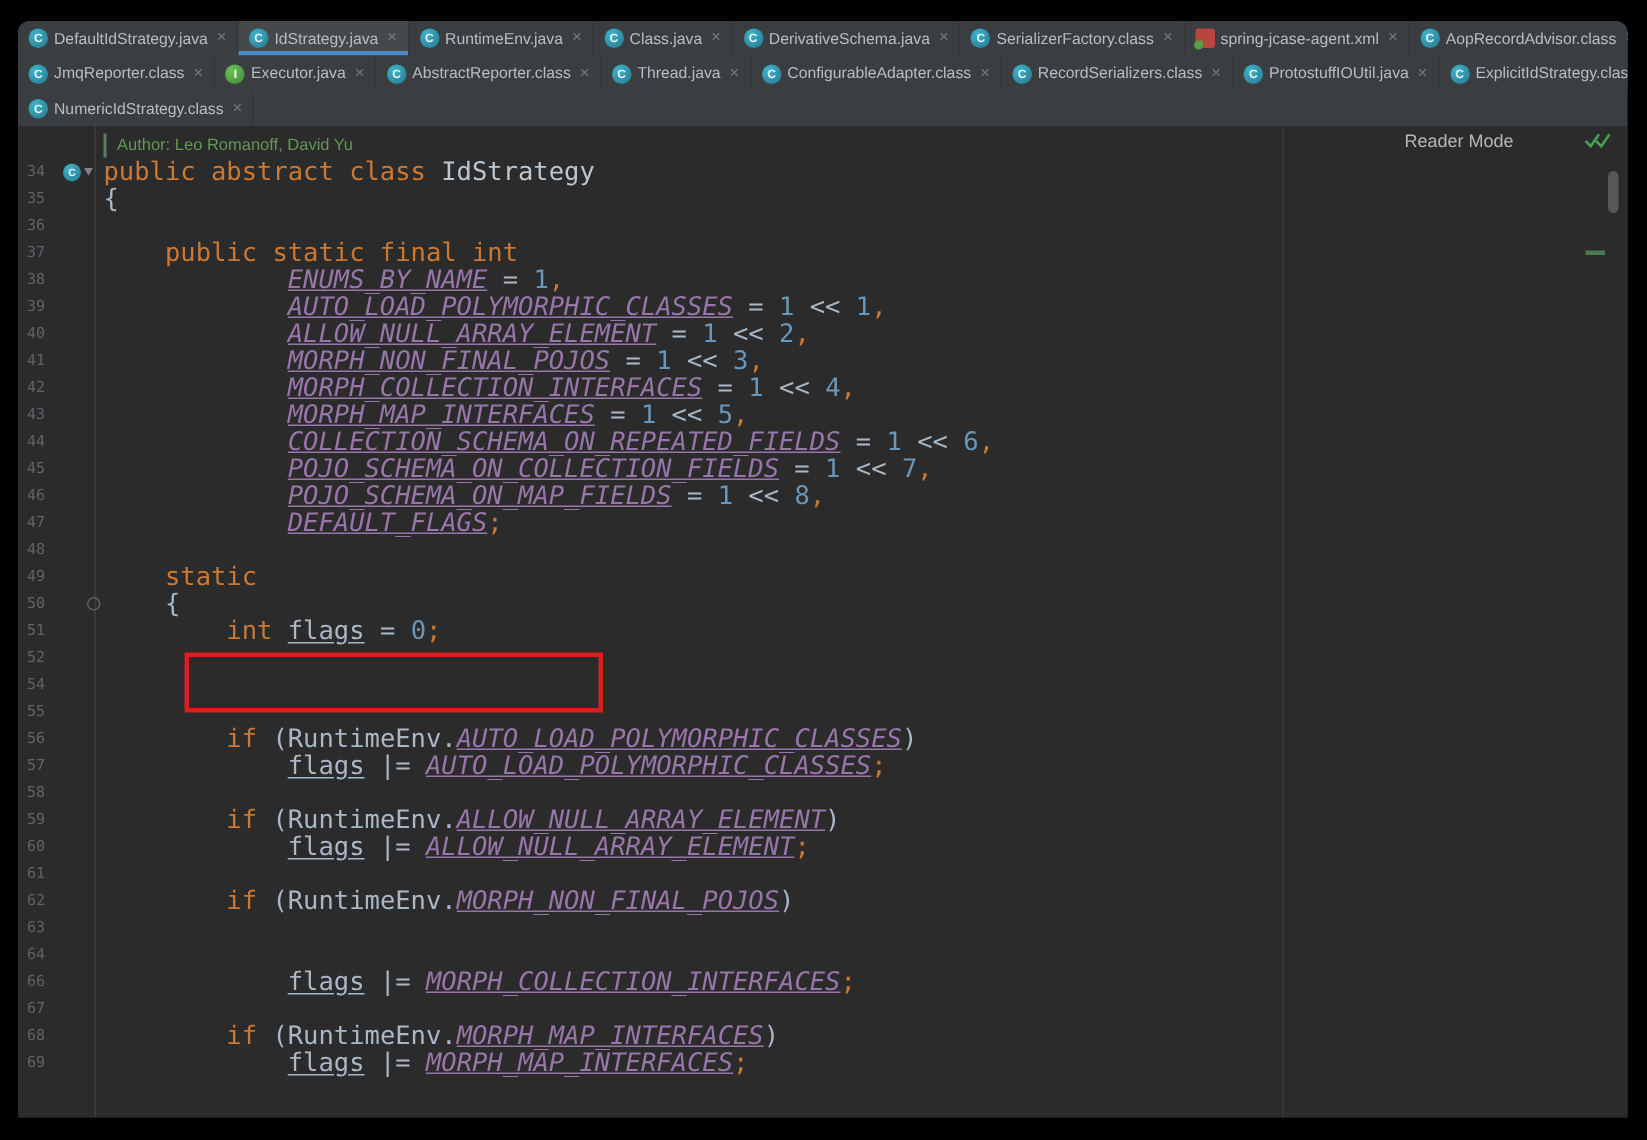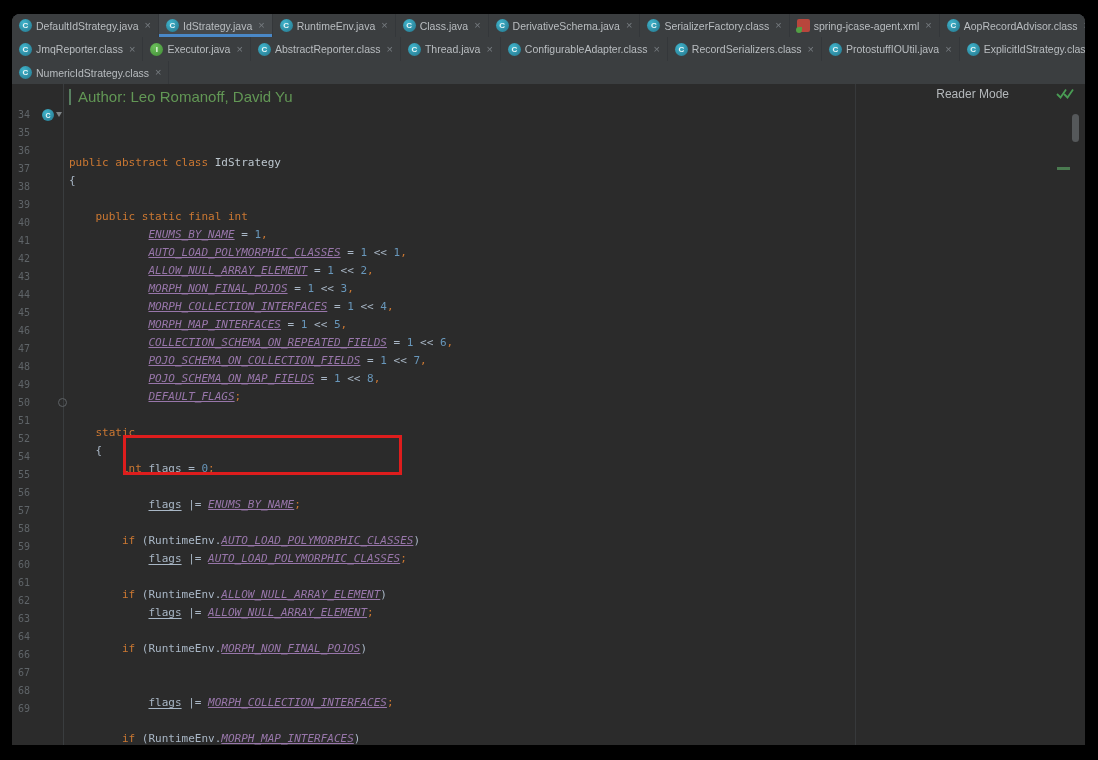--- a/index.html
+++ b/index.html
@@ -34,33 +34,33 @@
   
   .editor { position:absolute; left:0; top:70px; right:0; bottom:0; background:#2b2b2b;
             overflow:hidden; font-family:"DejaVu Sans Mono", monospace; }
   .guide-line { position:absolute; left:843px; top:0; bottom:0; width:1px; background:#37393b; }
   .gutter-sep { position:absolute; left:51px; top:0; bottom:0; width:1px; background:#3a3d3f; }
 
   .lines { position:absolute; left:0; top:4px; right:0; }
   .line { position:relative; height:18px; }
   .ln { position:absolute; left:0; top:0; width:24px; text-align:center; color:#5f6468;
         font-size:10px; line-height:18px; }
-  .code { position:absolute; left:57px; top:0; white-space:pre; font-size:11px;
-          line-height:18px; color:#a9b7c6;margin-top:48px; }
+  .code { position:absolute; left:57px; top:0; white-space:pre; font-size:17px;
+          line-height:18px; color:#a9b7c6; }
 
   .tk-k  { color:#cc7832; }
   .tk-c  { color:#9876aa; font-style:italic;text-decoration:underline; }
   .tk-n  { color:#6897bb; }
   .tk-p  { color:#a9b7c6; }
   .tk-u  { color:#a9b7c6; text-decoration:underline; text-underline-offset:2px; }
   .tk-cls{ color:#bcc6ce; }
 
   .doc-bar { position:absolute; left:57px; top:1px; width:2px; height:16px; background:#587f60; }
   .doc-text { position:absolute; left:66px; top:0; font-family:"Liberation Sans",sans-serif;
-              font-size:15px; line-height:18px; color:#629755;text-align:right; }
+              font-size:11px; line-height:18px; color:#629755;text-align:right; }
 
   .gutter-class { position:absolute; left:30px; top:3px; width:12px; height:12px;
                   border-radius:50%; background:radial-gradient(circle at 35% 30%, #3fb3cb, #25768c);
                   color:#eaf6f8; font-size:7px; font-weight:bold; display:flex;
                   align-items:center; justify-content:center;
                   font-family:"Liberation Sans",sans-serif; }
   .impl-arrow { position:absolute; left:44px; top:6px; width:0; height:0;
                 border-left:3.5px solid transparent; border-right:3.5px solid transparent;
                 border-top:5px solid #7f8487; }
   .fold-ring { position:absolute; left:46px; top:4px; width:9px; height:9px;
@@ -261,21 +261,20 @@
         <div class="line">
           <span class="ln">51</span>
           <span class="code"><span class="tk-p">        </span><span class="tk-k">int </span><span class="tk-u">flags</span><span class="tk-p"> = </span><span class="tk-n">0</span><span class="tk-k">;</span></span>
         </div>
         <div class="line">
           <span class="ln">52</span>
           <span class="code"></span>
         </div>
         <div class="line">
           <span class="ln">54</span>
-          <span class="code"><span class="tk-p">            </span><span class="tk-u">flags</span><span class="tk-p"> |= </span><span class="tk-c">ENUMS_BY_NAME</span><span class="tk-k">;</span></span>
         </div>
         <div class="line">
           <span class="ln">55</span>
           <span class="code"></span>
         </div>
         <div class="line">
           <span class="ln">56</span>
           <span class="code"><span class="tk-p">        </span><span class="tk-k">if </span><span class="tk-p">(RuntimeEnv.</span><span class="tk-c">AUTO_LOAD_POLYMORPHIC_CLASSES</span><span class="tk-p">)</span></span>
         </div>
         <div class="line">

